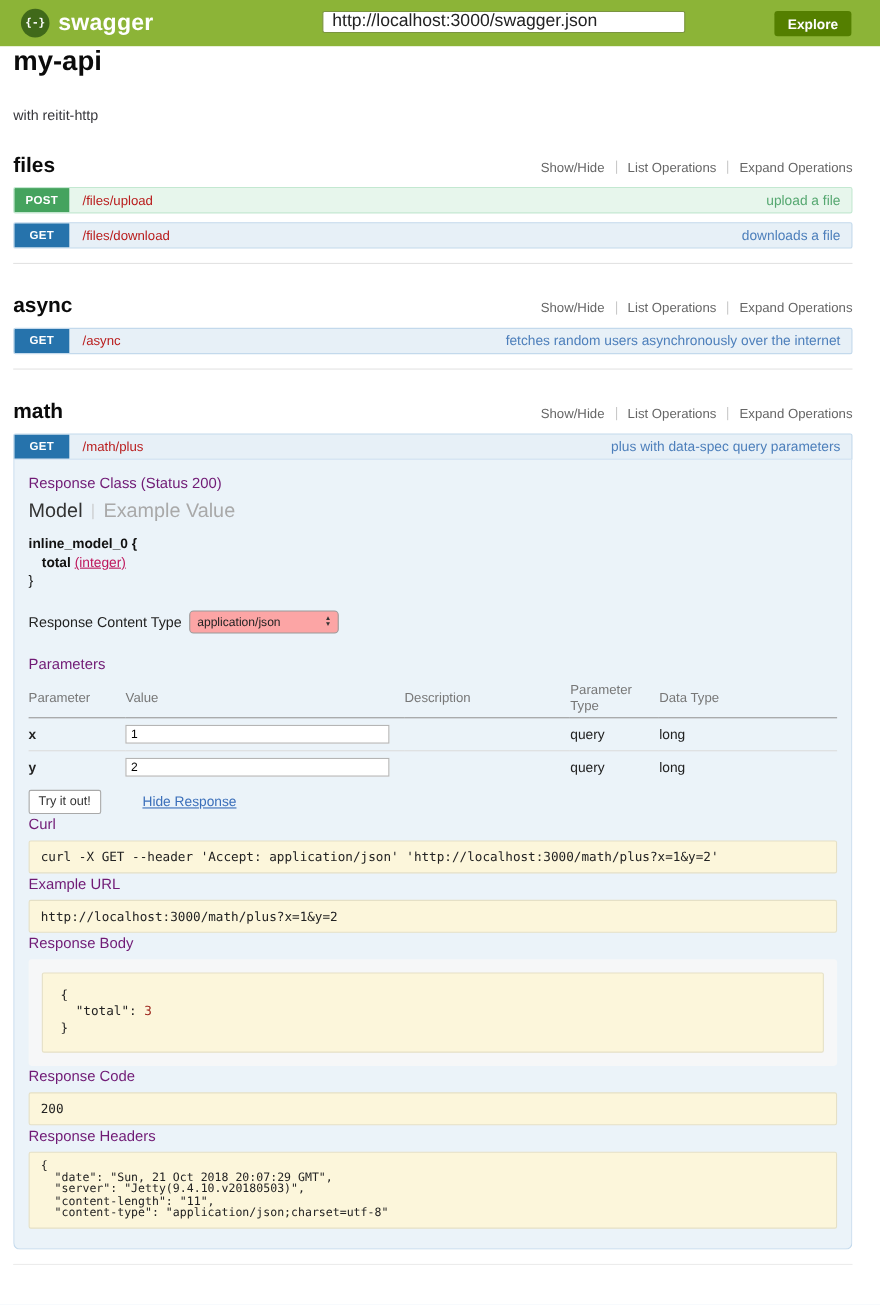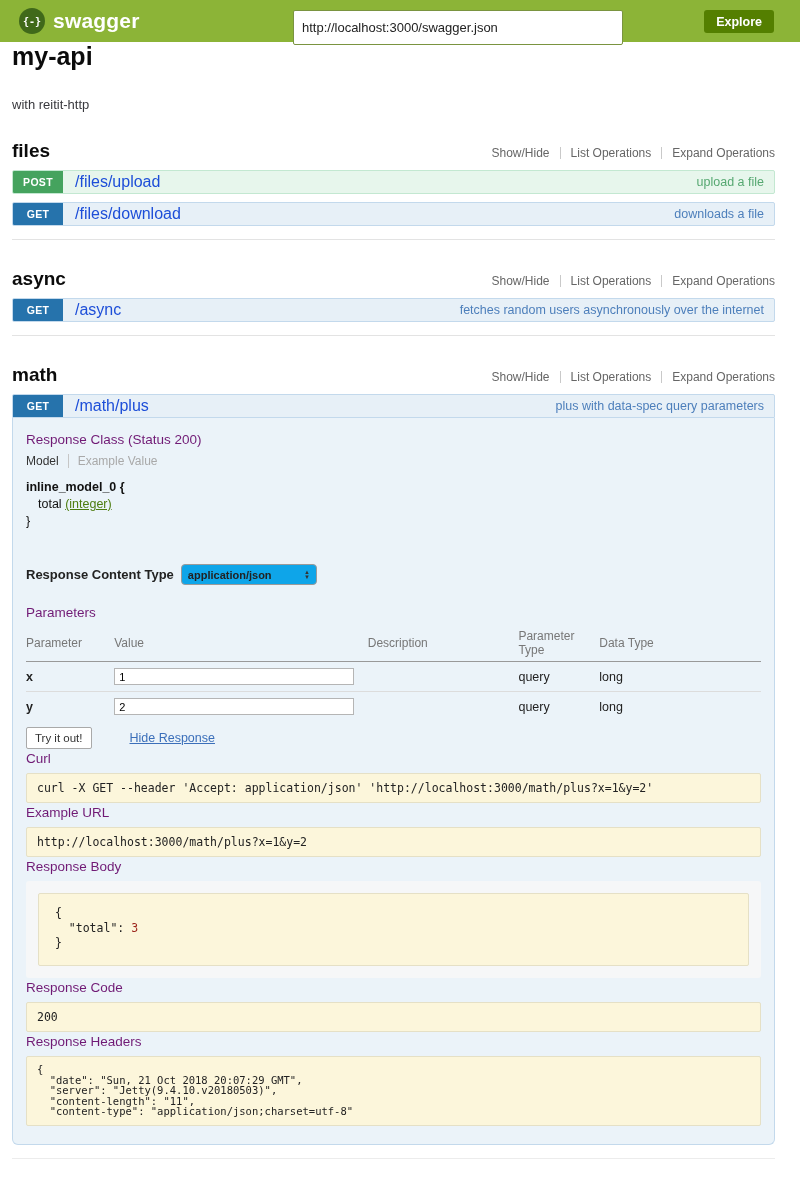--- a/index.html
+++ b/index.html
@@ -27,23 +27,23 @@
     display: flex; align-items: center; justify-content: center;
     font-family: "DejaVu Sans Mono", monospace;
     font-size: 10px; font-weight: bold;
   }
   .brand-text {
     color: #fff; font-weight: bold; font-size: 21px; margin-left: 8px;
     letter-spacing: 0.2px;
   }
   .url-input {
     position: absolute; left: 293px; top: 10px;
-    width: 330px; height: 35px;
+    width: 330px; height: 20px;
     border: 1px solid #7a9440; border-radius: 2px;
-    padding: 0 8px; font-size: 13px; color: #222;
+    padding: 0 8px; font-size: 16px; color: #222;
     font-family: "Liberation Sans", sans-serif;
     outline: none; background: #fff;
   }
   .explore-btn {
     position: absolute; right: 26px; top: 10px;
     height: 23px; padding: 0 12px;
     background: #547f00; color: #fff;
     border: none; border-radius: 3px;
     font-size: 12.5px; font-weight: bold;
     font-family: "Liberation Sans", sans-serif;
@@ -72,51 +72,51 @@
   }
   .op-row.get  { background: #e7f0f7; border-color: #c3d9ec; }
   .op-row.post { background: #e7f6ec; border-color: #c3e8d1; }
   .method-badge {
     width: 50px; align-self: stretch;
     display: flex; align-items: center; justify-content: center;
     color: #fff; font-size: 10.5px; font-weight: bold; letter-spacing: 0.3px;
   }
   .op-row.get  .method-badge { background: #2673ac; }
   .op-row.post .method-badge { background: #45a35e; }
-  .op-path { margin-left: 12px; font-size: 16px; color: #1d4ed8; text-decoration: none; }
+  .op-path { margin-left: 12px; font-size: 12px; color: #b91c1c; text-decoration: none; }
   .op-summary { margin-left: auto; margin-right: 10px; font-size: 12.5px; }
   .op-row.get  .op-summary { color: #4d7fbb; }
   .op-row.post .op-summary { color: #56a871; }
 
   
   .op-panel {
     background: #ebf3f9;
     border: 1px solid #c3d9ec;
     border-top: none;
     border-radius: 0 0 6px 6px;
     padding: 14px 13px 18px 13px;
   }
   .blue-head { font-size: 13.5px; color: #701a75; font-weight: normal; }
 
-  .model-tabs { display: flex; align-items: center; margin-top: 7px; font-size: 12px; }
+  .model-tabs { display: flex; align-items: center; margin-top: 7px; font-size: 18px; }
   .tab-model { color: #333; cursor: pointer; }
   .tab-sep { border-left: 1px solid #c6c6c6; height: 14px; margin: 0 9px; }
   .tab-example { color: #a9a9a9; cursor: pointer; }
 
   .model-signature { margin-top: 11px; font-size: 12.5px; line-height: 17px; color: #111; }
   .sig-open { font-weight: bold; }
   .sig-field { padding-left: 12px; }
-  .sig-field-name { font-weight: normal; text-align: center; }
-  .sig-field-type { color: #4d7c0f; text-decoration: underline; }
-
-  .content-type-row { margin-top: 34px; display: flex; align-items: center; font-weight: bold; }
+  .sig-field-name { font-weight: bold; text-align: center; }
+  .sig-field-type { color: #be185d; text-decoration: underline; }
+
+  .content-type-row { margin-top: 18px; display: flex; align-items: center; }
   .content-type-label { font-size: 13px; color: #222; }
   .select-box {
     margin-left: 7px; width: 136px; height: 21px;
-    background: #0ea5e9; border: 1px solid #9a9a9a; border-radius: 4px;
+    background: #fca5a5; border: 1px solid #9a9a9a; border-radius: 4px;
     display: flex; align-items: center; padding: 0 6px;
     font-size: 11px; color: #222; cursor: pointer; justify-content: flex-end;
   }
   .select-box .sel-value { flex: 1; }
   .spinner { display: flex; flex-direction: column; align-items: center; line-height: 4.5px; font-size: 6px; color: #333; }
   .spinner .up::before { content: "▲"; }
   .spinner .dn::before { content: "▼"; }
 
   .params-heading { margin-top: 20px; }
   table.params { width: 100%; border-collapse: collapse; margin-top: 4px; }

